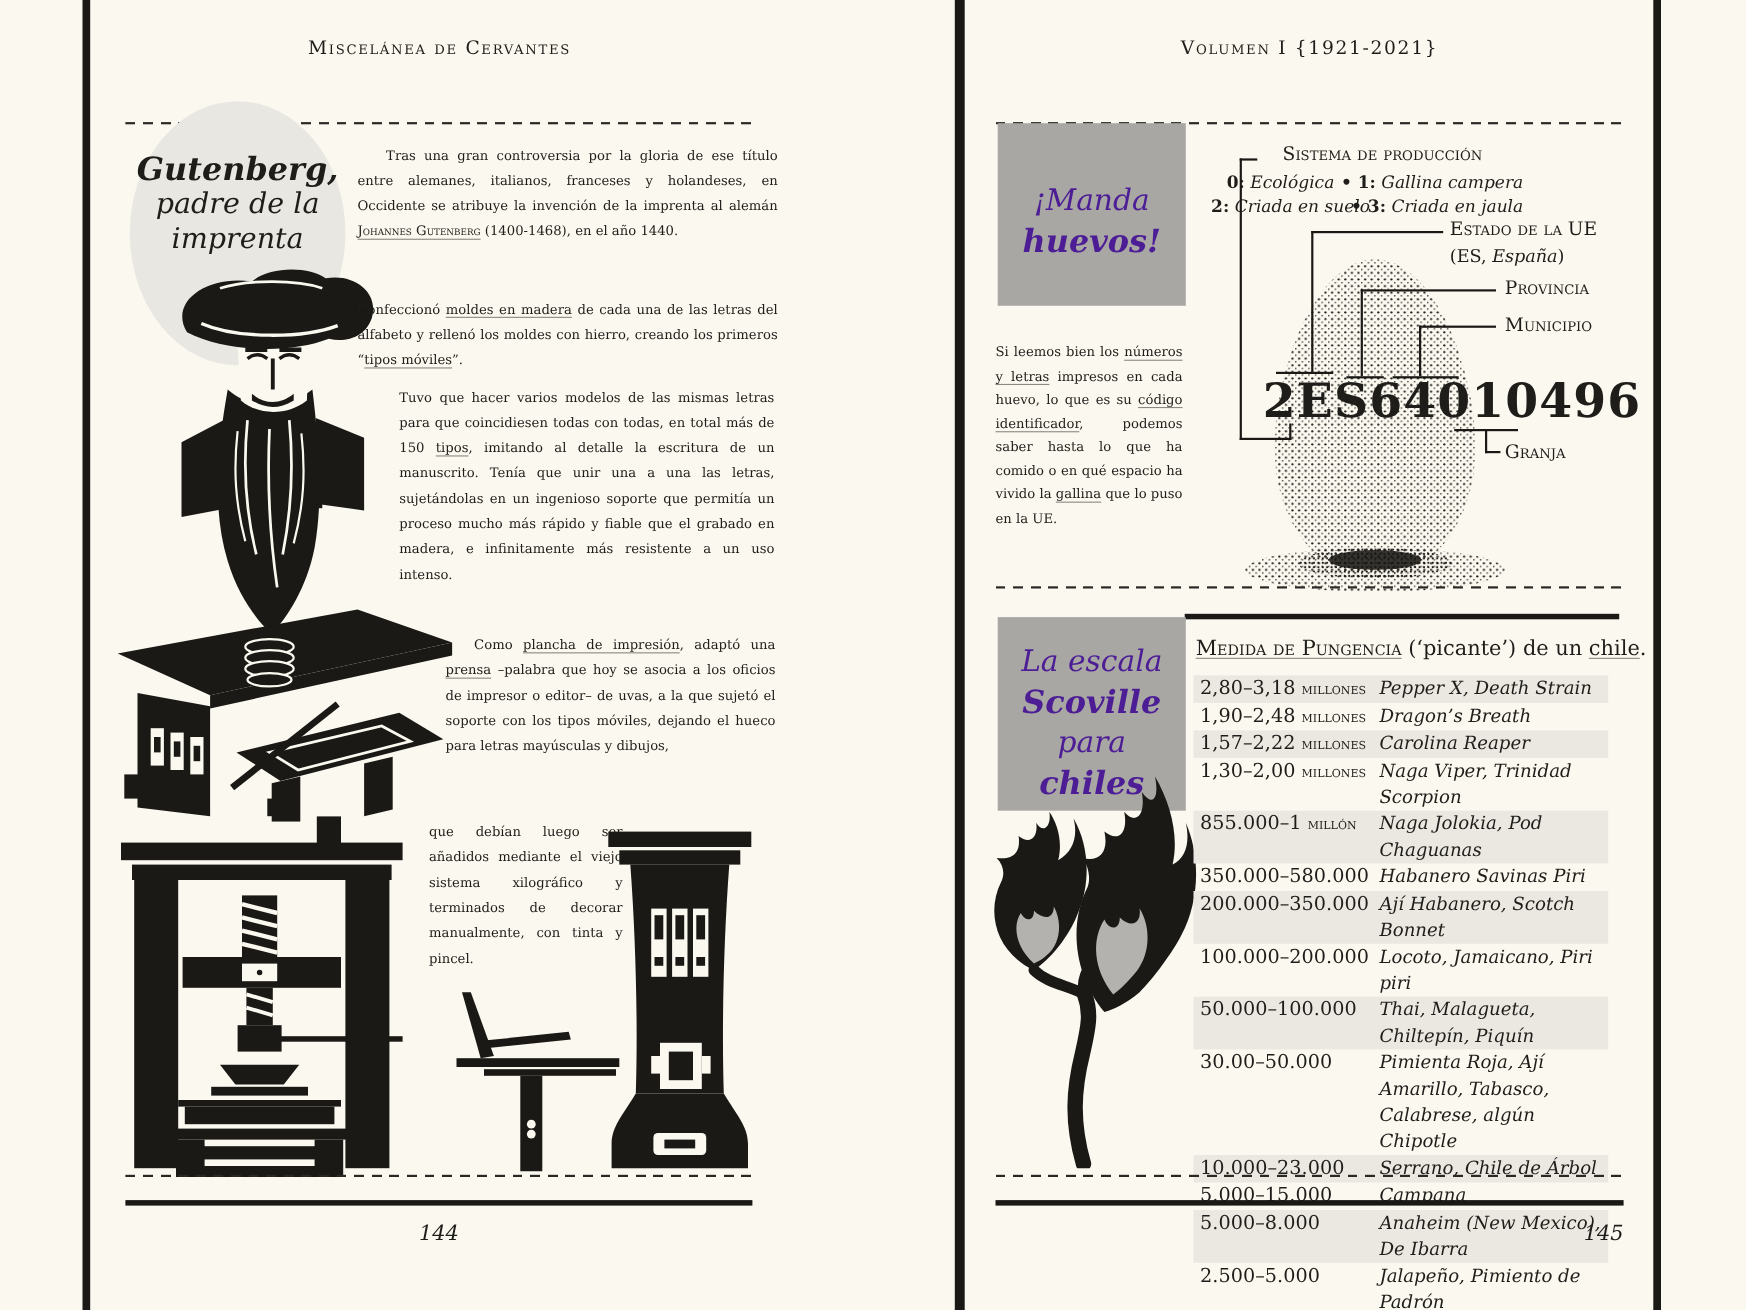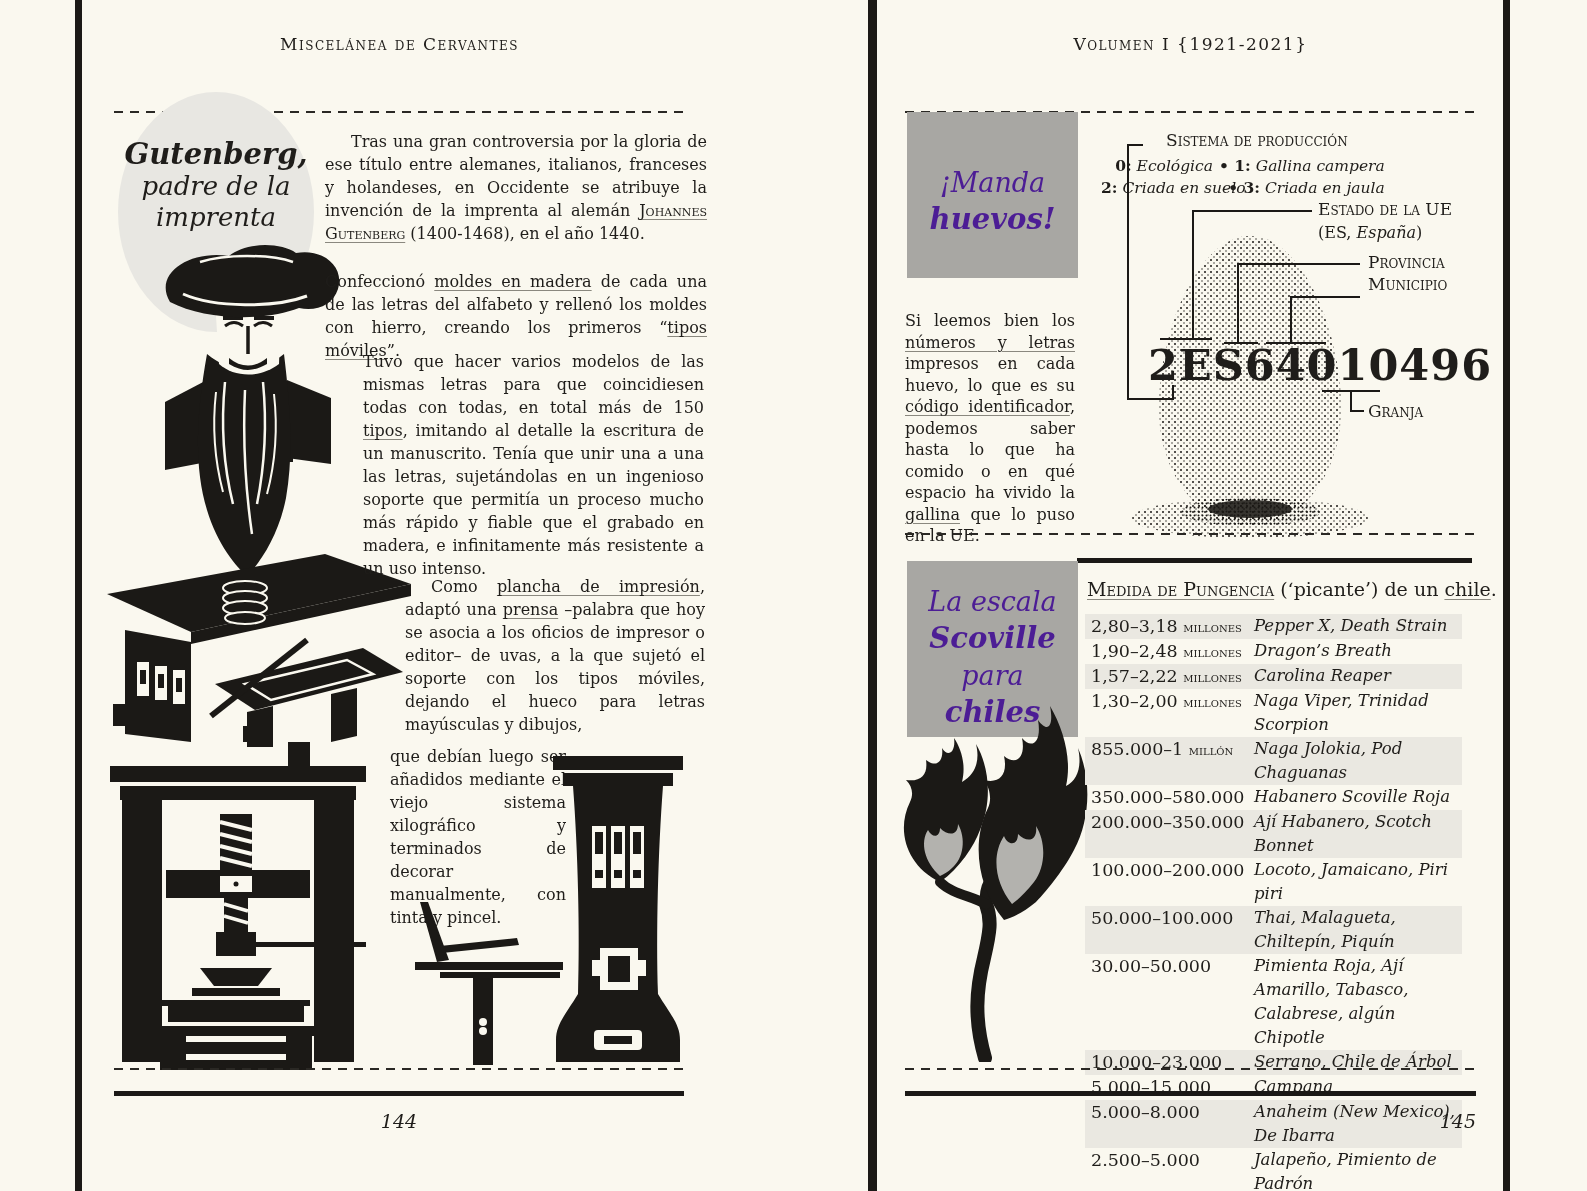--- a/index.html
+++ b/index.html
@@ -11,21 +11,21 @@
           background:repeating-linear-gradient(90deg,#2a2824 0 9px,transparent 9px 16px);}
   .thick{position:absolute;height:5px;background:#1b1916;}
   .hline{position:absolute;height:2px;background:#1b1916;}
   .vline{position:absolute;width:2px;background:#1b1916;}
   .sc{font-variant:small-caps;}
   .i{font-style:italic;}
   .u{text-decoration:underline;text-decoration-thickness:1px;text-underline-offset:3px;
      text-decoration-color:#8a887f;}
   .header-sc{position:absolute;font-variant:small-caps;font-size:17px;letter-spacing:1.5px;
              text-align:center;}
-  .body-text{position:absolute;font-size:16px;line-height:23px;text-align:justify;}
+  .body-text{position:absolute;font-size:12px;line-height:23px;text-align:justify;}
   .indent{text-indent:26px;}
   .pagenum{position:absolute;text-align:center;font-style:italic;font-size:19px;}
   .circle{position:absolute;background:#e8e7e2;border-radius:50%;}
   .title-block{position:absolute;text-align:center;font-style:italic;}
   .title-l1{font-size:29px;font-weight:bold;line-height:33px;}
   .title-l2{font-size:26px;line-height:31px;}
   .graybox{position:absolute;background:#a8a7a3;color:#4c1d95;text-align:center;font-style:italic;}
   .gb-line{line-height:37px;font-size:27px;}
   .gb-bold{font-weight:bold;font-size:29px;}
   .diagram-label{position:absolute;font-variant:small-caps;font-size:17px;white-space:nowrap;}
@@ -235,21 +235,21 @@
   <div class="vline" style="left:1290px;top:296px;height:46px;"></div>
   <div class="hline" style="left:1266px;top:342px;width:60px;"></div>
 
   <div class="hline" style="left:1322px;top:390px;width:58px;"></div>
   <div class="vline" style="left:1350px;top:390px;height:22px;"></div>
   <div class="hline" style="left:1350px;top:410px;width:14px;"></div>
 
   <div class="diagram-label" style="left:1318px;top:199px;">Estado de la UE</div>
   <div class="abs" style="left:1318px;top:223px;font-size:16px;"><span>(ES, </span><span class="i">España</span><span>)</span></div>
   <div class="diagram-label" style="left:1368px;top:252px;">Provincia</div>
-  <div class="diagram-label" style="left:1368px;top:274px;">Municipio</div>
+  <div class="diagram-label" style="left:1368px;top:286px;">Municipio</div>
   <div class="diagram-label" style="left:1368px;top:401px;">Granja</div>
 
   <div class="dashed" style="left:905px;top:533px;width:571px;"></div>
 
   <div class="thick" style="left:1077px;top:558px;width:395px;"></div>
 
   <div class="graybox" style="left:907px;top:561px;width:171px;height:176px;">
     <div class="gb-line" style="margin-top:22px;">La escala</div>
     <div class="gb-line gb-bold">Scoville</div>
     <div class="gb-line">para</div>
@@ -286,21 +286,21 @@
     <div class="srow">
         <span class="range"><span>1,30–2,00 </span><span class="unit">millones</span></span>
         <span class="names">Naga Viper, Trinidad Scorpion</span>
       </div>
     <div class="srow">
         <span class="range"><span>855.000–1 </span><span class="unit">millón</span></span>
         <span class="names">Naga Jolokia, Pod Chaguanas</span>
       </div>
     <div class="srow">
         <span class="range"><span>350.000–580.000</span><span class="unit"></span></span>
-        <span class="names">Habanero Scoville Roja</span>
+        <span class="names">Habanero Savinas Piri</span>
       </div>
     <div class="srow">
         <span class="range"><span>200.000–350.000</span><span class="unit"></span></span>
         <span class="names">Ají Habanero, Scotch Bonnet</span>
       </div>
     <div class="srow">
         <span class="range"><span>100.000–200.000</span><span class="unit"></span></span>
         <span class="names">Locoto, Jamaicano, Piri piri</span>
       </div>
     <div class="srow">

